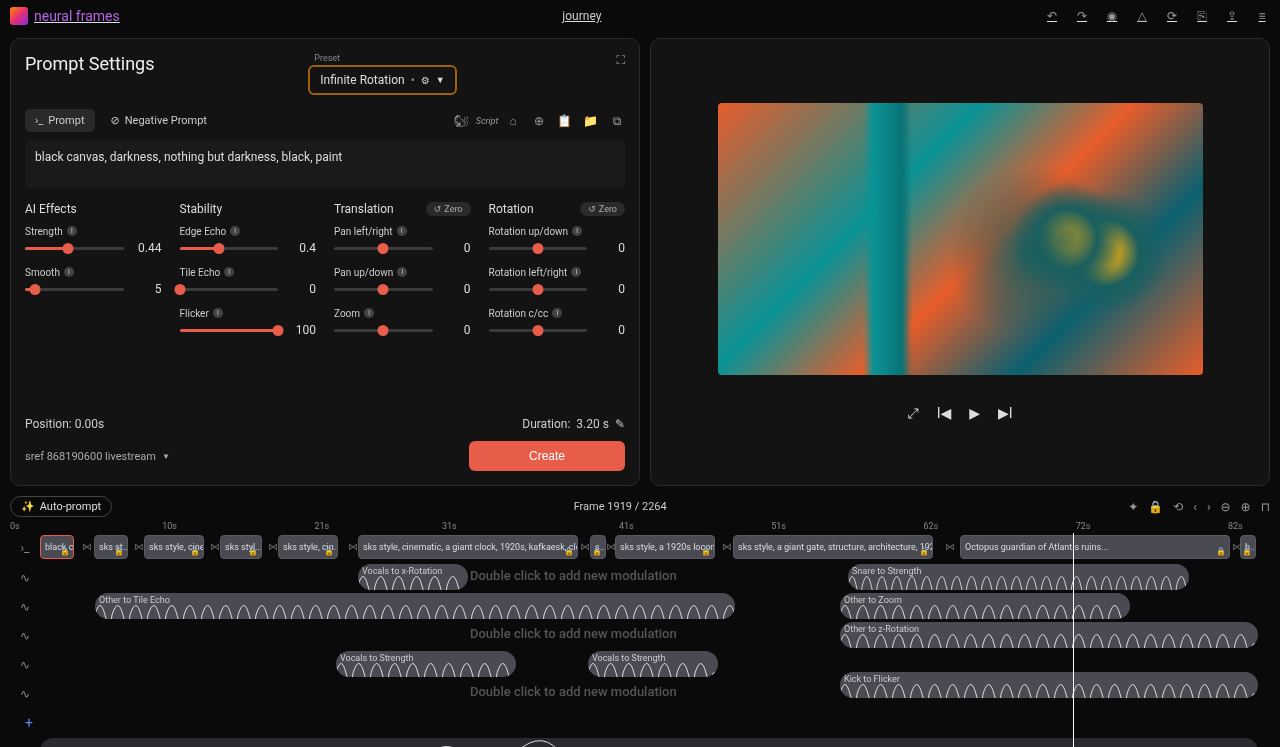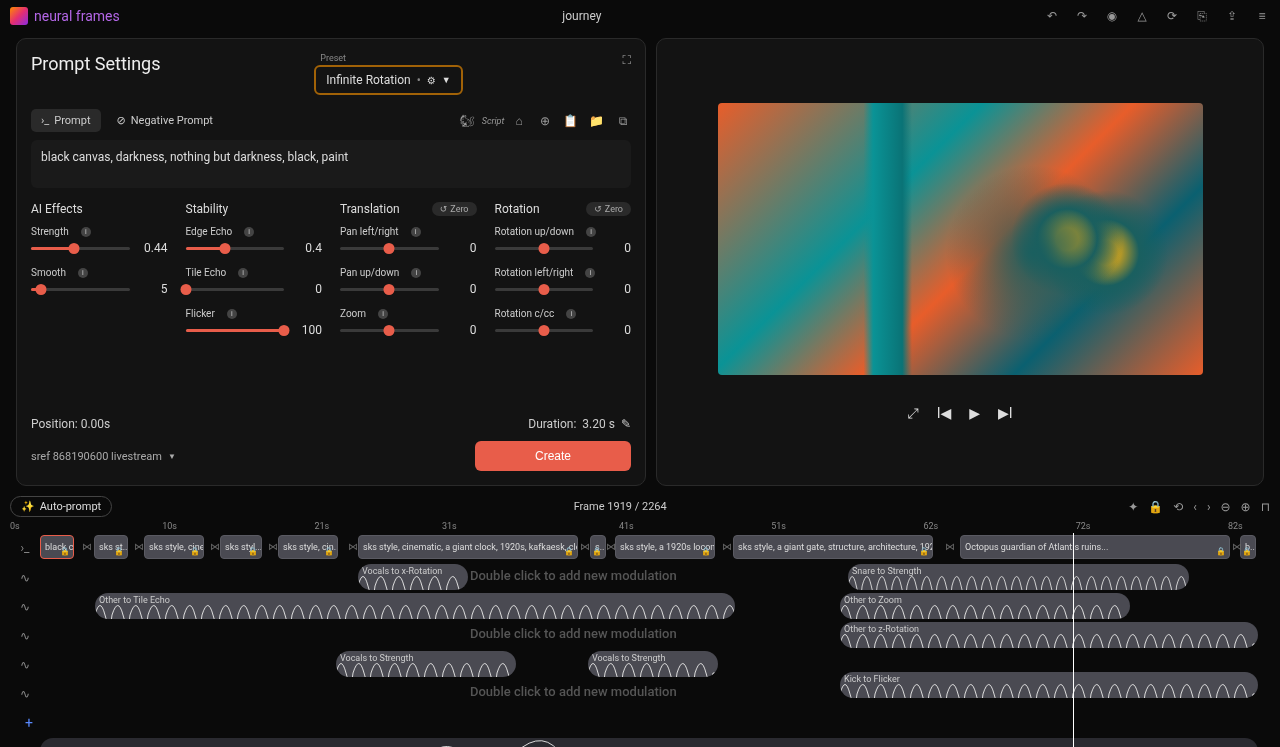--- a/index.html
+++ b/index.html
@@ -1,24 +1,24 @@
 <!DOCTYPE html>
 <html><head>
 <meta charset="utf-8">
 <style>
 *{margin:0;padding:0;box-sizing:border-box;}
 body{background:#0a0a0a;color:#ddd;font-family:-apple-system,BlinkMacSystemFont,"Segoe UI",Roboto,sans-serif;font-size:12px;overflow:hidden;width:1280px;height:747px;}
-.header{display:flex;align-items:center;height:32px;padding:0 10px;background:#0a0a0a;}
+.header{display:flex;align-items:center;height:32px;padding:0 10px;background:#0a0a0a;text-decoration:underline;}
 .logo{display:flex;align-items:center;gap:6px;}
 .logo-icon{width:18px;height:18px;background:linear-gradient(135deg,#ff8a00,#e52e71,#8a2be2);border-radius:3px;}
 .logo-text{color:#b366e6;font-size:14px;font-weight:400;}
 .header-center{flex:1;text-align:center;color:#ccc;font-size:12px;}
 .header-right{display:flex;gap:14px;align-items:center;}
 .header-icon{width:16px;height:16px;display:flex;align-items:center;justify-content:center;color:#999;cursor:pointer;}
-.main{display:flex;gap:10px;padding:6px 16px;height:460px;}
+.main{display:flex;gap:10px;padding:6px 10px;height:460px;}
 .panel{background:#131313;border:1px solid #2a2a2a;border-radius:10px;padding:14px;}
 .left-panel{width:630px;display:flex;flex-direction:column;}
 .right-panel{flex:1;display:flex;flex-direction:column;align-items:center;justify-content:center;}
 .settings-head{display:flex;justify-content:space-between;align-items:flex-start;margin-bottom:14px;}
 .settings-title{font-size:18px;color:#eee;}
 .preset-box{display:flex;flex-direction:column;}
 .preset-label{font-size:9px;color:#888;margin-bottom:2px;margin-left:6px;}
 .preset-select{border:2px solid #a16207;border-radius:6px;padding:6px 10px;display:flex;align-items:center;gap:6px;cursor:pointer;}
 .expand-icon{margin-left:auto;color:#aaa;cursor:pointer;}
 .prompt-tabs{display:flex;justify-content:space-between;align-items:center;margin-bottom:8px;}
@@ -27,21 +27,21 @@
 .tab.active{background:#2a2a2a;}
 .tabs-right{display:flex;gap:10px;}
 .tabs-right .ic{width:16px;height:16px;color:#999;cursor:pointer;display:flex;align-items:center;justify-content:center;}
 .prompt-area{background:#1a1a1a;border-radius:6px;padding:10px;min-height:48px;color:#ddd;font-size:12px;margin-bottom:14px;}
 .sliders-row{display:flex;gap:18px;}
 .slider-col{flex:1;}
 .col-head{display:flex;justify-content:space-between;align-items:flex-end;margin-bottom:10px;}
 .col-title{font-size:12px;color:#ddd;}
 .zero-btn{background:#2a2a2a;border-radius:10px;padding:2px 8px;font-size:9px;color:#aaa;display:flex;align-items:center;gap:3px;cursor:pointer;}
 .slider-item{margin-bottom:12px;}
-.slider-label{font-size:10px;color:#ccc;margin-bottom:4px;display:flex;align-items:center;gap:12px;}
+.slider-label{font-size:10px;color:#ccc;margin-bottom:4px;display:flex;gap:4px;}
 .slider-label .info{width:10px;height:10px;border-radius:50%;background:#444;font-size:7px;display:flex;align-items:center;justify-content:center;}
 .slider-row{display:flex;align-items:center;gap:8px;}
 .slider-track{flex:1;height:3px;background:#3a3a3a;border-radius:2px;position:relative;cursor:pointer;}
 .slider-fill{height:100%;background:#e85d4a;border-radius:2px;position:absolute;left:0;}
 .slider-thumb{width:11px;height:11px;background:#e85d4a;border-radius:50%;position:absolute;top:-4px;transform:translateX(-50%);}
 .slider-val{width:30px;text-align:right;color:#ddd;font-size:12px;}
 .bottom-row{display:flex;justify-content:space-between;align-items:center;margin-top:auto;padding-top:20px;}
 .bottom-info{font-size:12px;color:#ccc;}
 .duration-edit{display:flex;align-items:flex-end;gap:6px;}
 .sref-row{display:flex;justify-content:space-between;align-items:center;margin-top:10px;}

